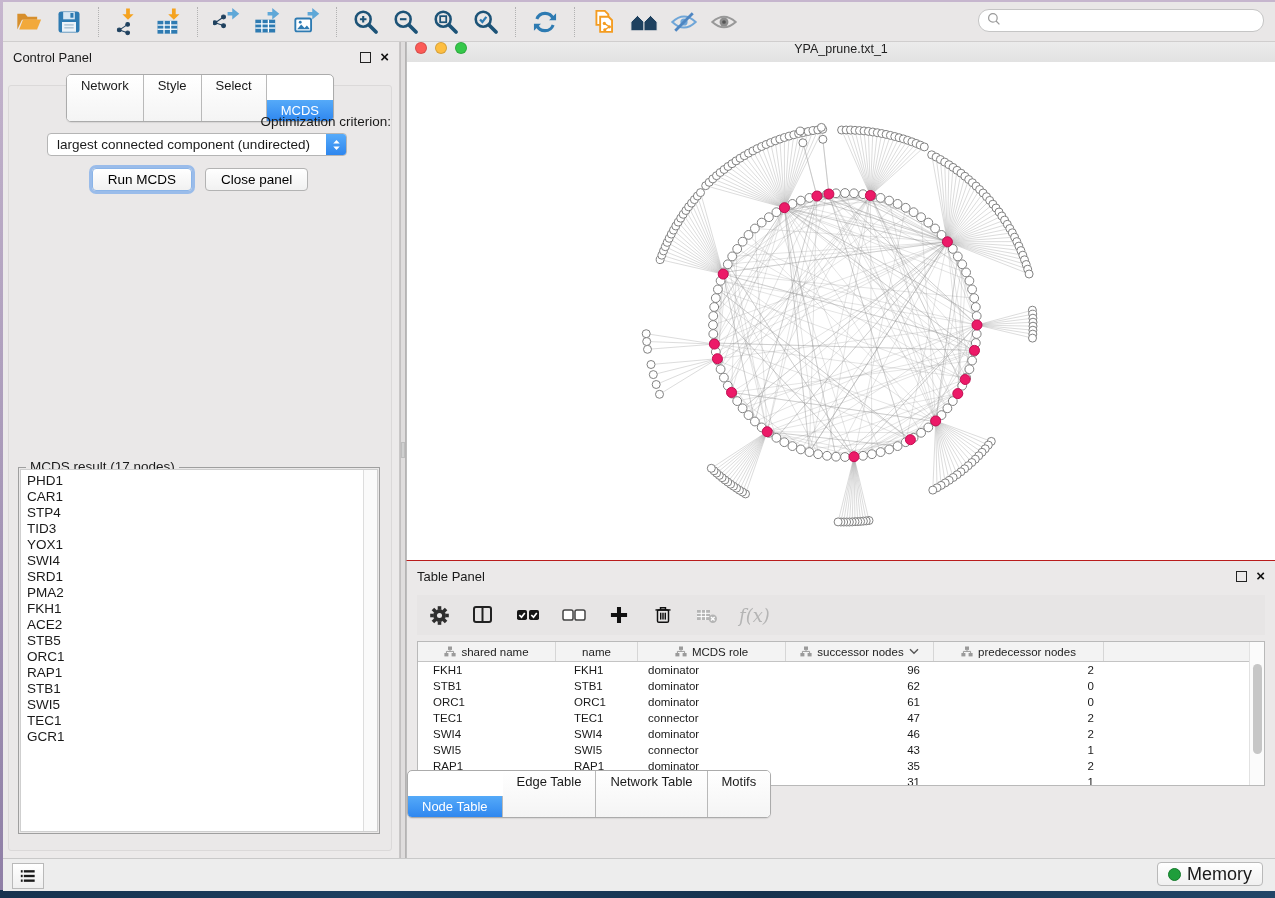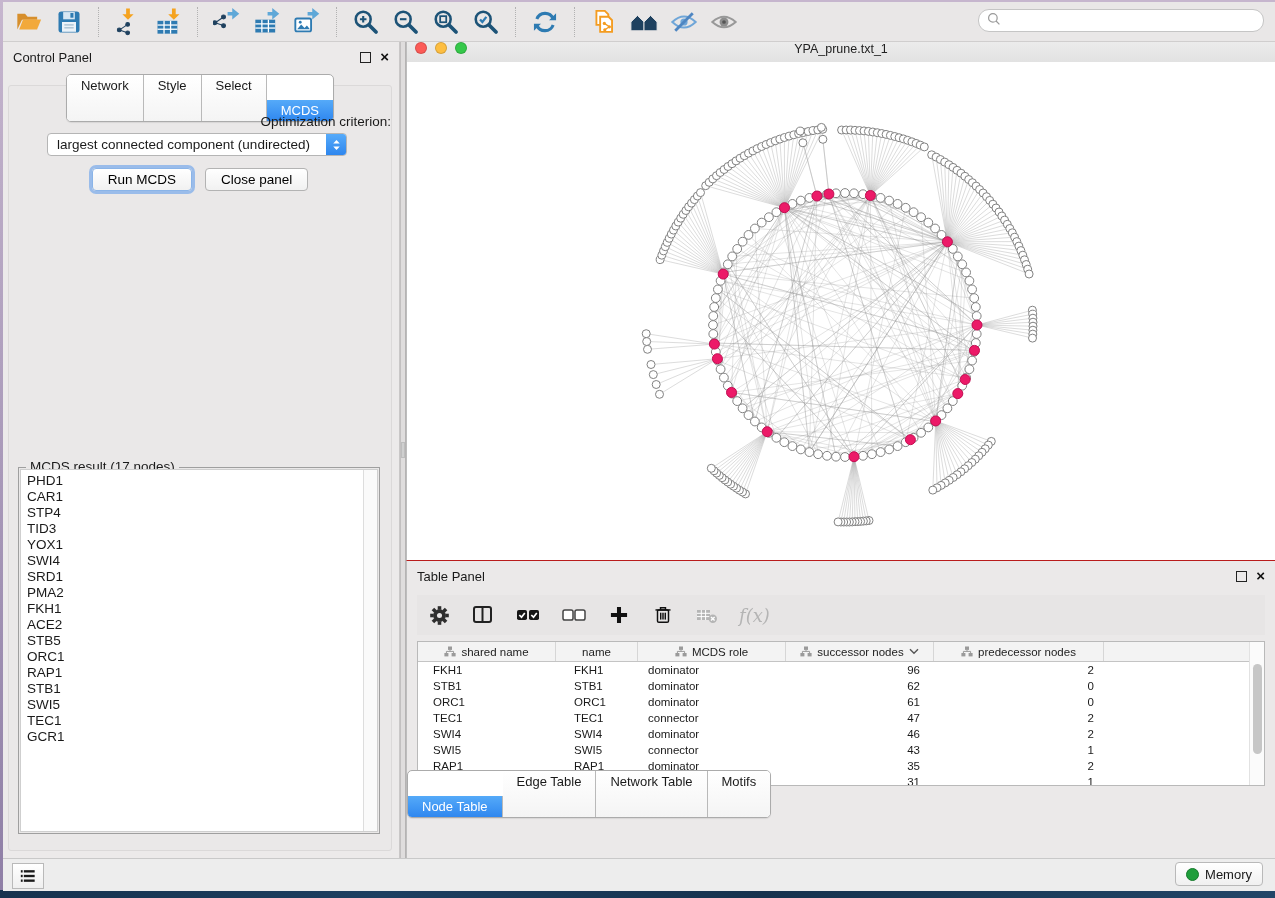--- a/index.html
+++ b/index.html
@@ -78,21 +78,21 @@
   .td{font-size:11.5px;line-height:16px;box-sizing:border-box;white-space:nowrap;overflow:hidden;}
   .bot-tabs{position:absolute;left:0;right:0;bottom:40px;display:flex;justify-content:flex-start;}
 
   
   .status-bar{position:absolute;left:3px;right:0;top:858px;height:32px;background:#EDEDED;border-top:1px solid #c9c9c9;}
   .status-left-btn{position:absolute;left:9px;top:4px;width:30px;height:24px;background:linear-gradient(#fff,#efefef);
        border:1px solid #b9b9b9;display:flex;align-items:center;justify-content:center;}
   .memory-btn{position:absolute;right:12px;top:3px;height:24px;background:linear-gradient(#fff,#f0f0f0);
        border:1px solid #b9b9b9;border-radius:4px;display:flex;align-items:center;gap:6px;padding:0 10px;box-sizing:border-box;}
   .mem-dot{width:11px;height:11px;border-radius:50%;background:#1F9E3B;border:1px solid #157a2b;}
-  .memory-label{font-size:13px;}
+  .memory-label{font-size:18px;}
 </style>
 </head>
 <body>
 
 <div class="app">
   <div class="wall-top"></div>
   <div class="wall-left"></div>
   <div class="wall-bottom"></div>
 
   <div class="toolbar">

